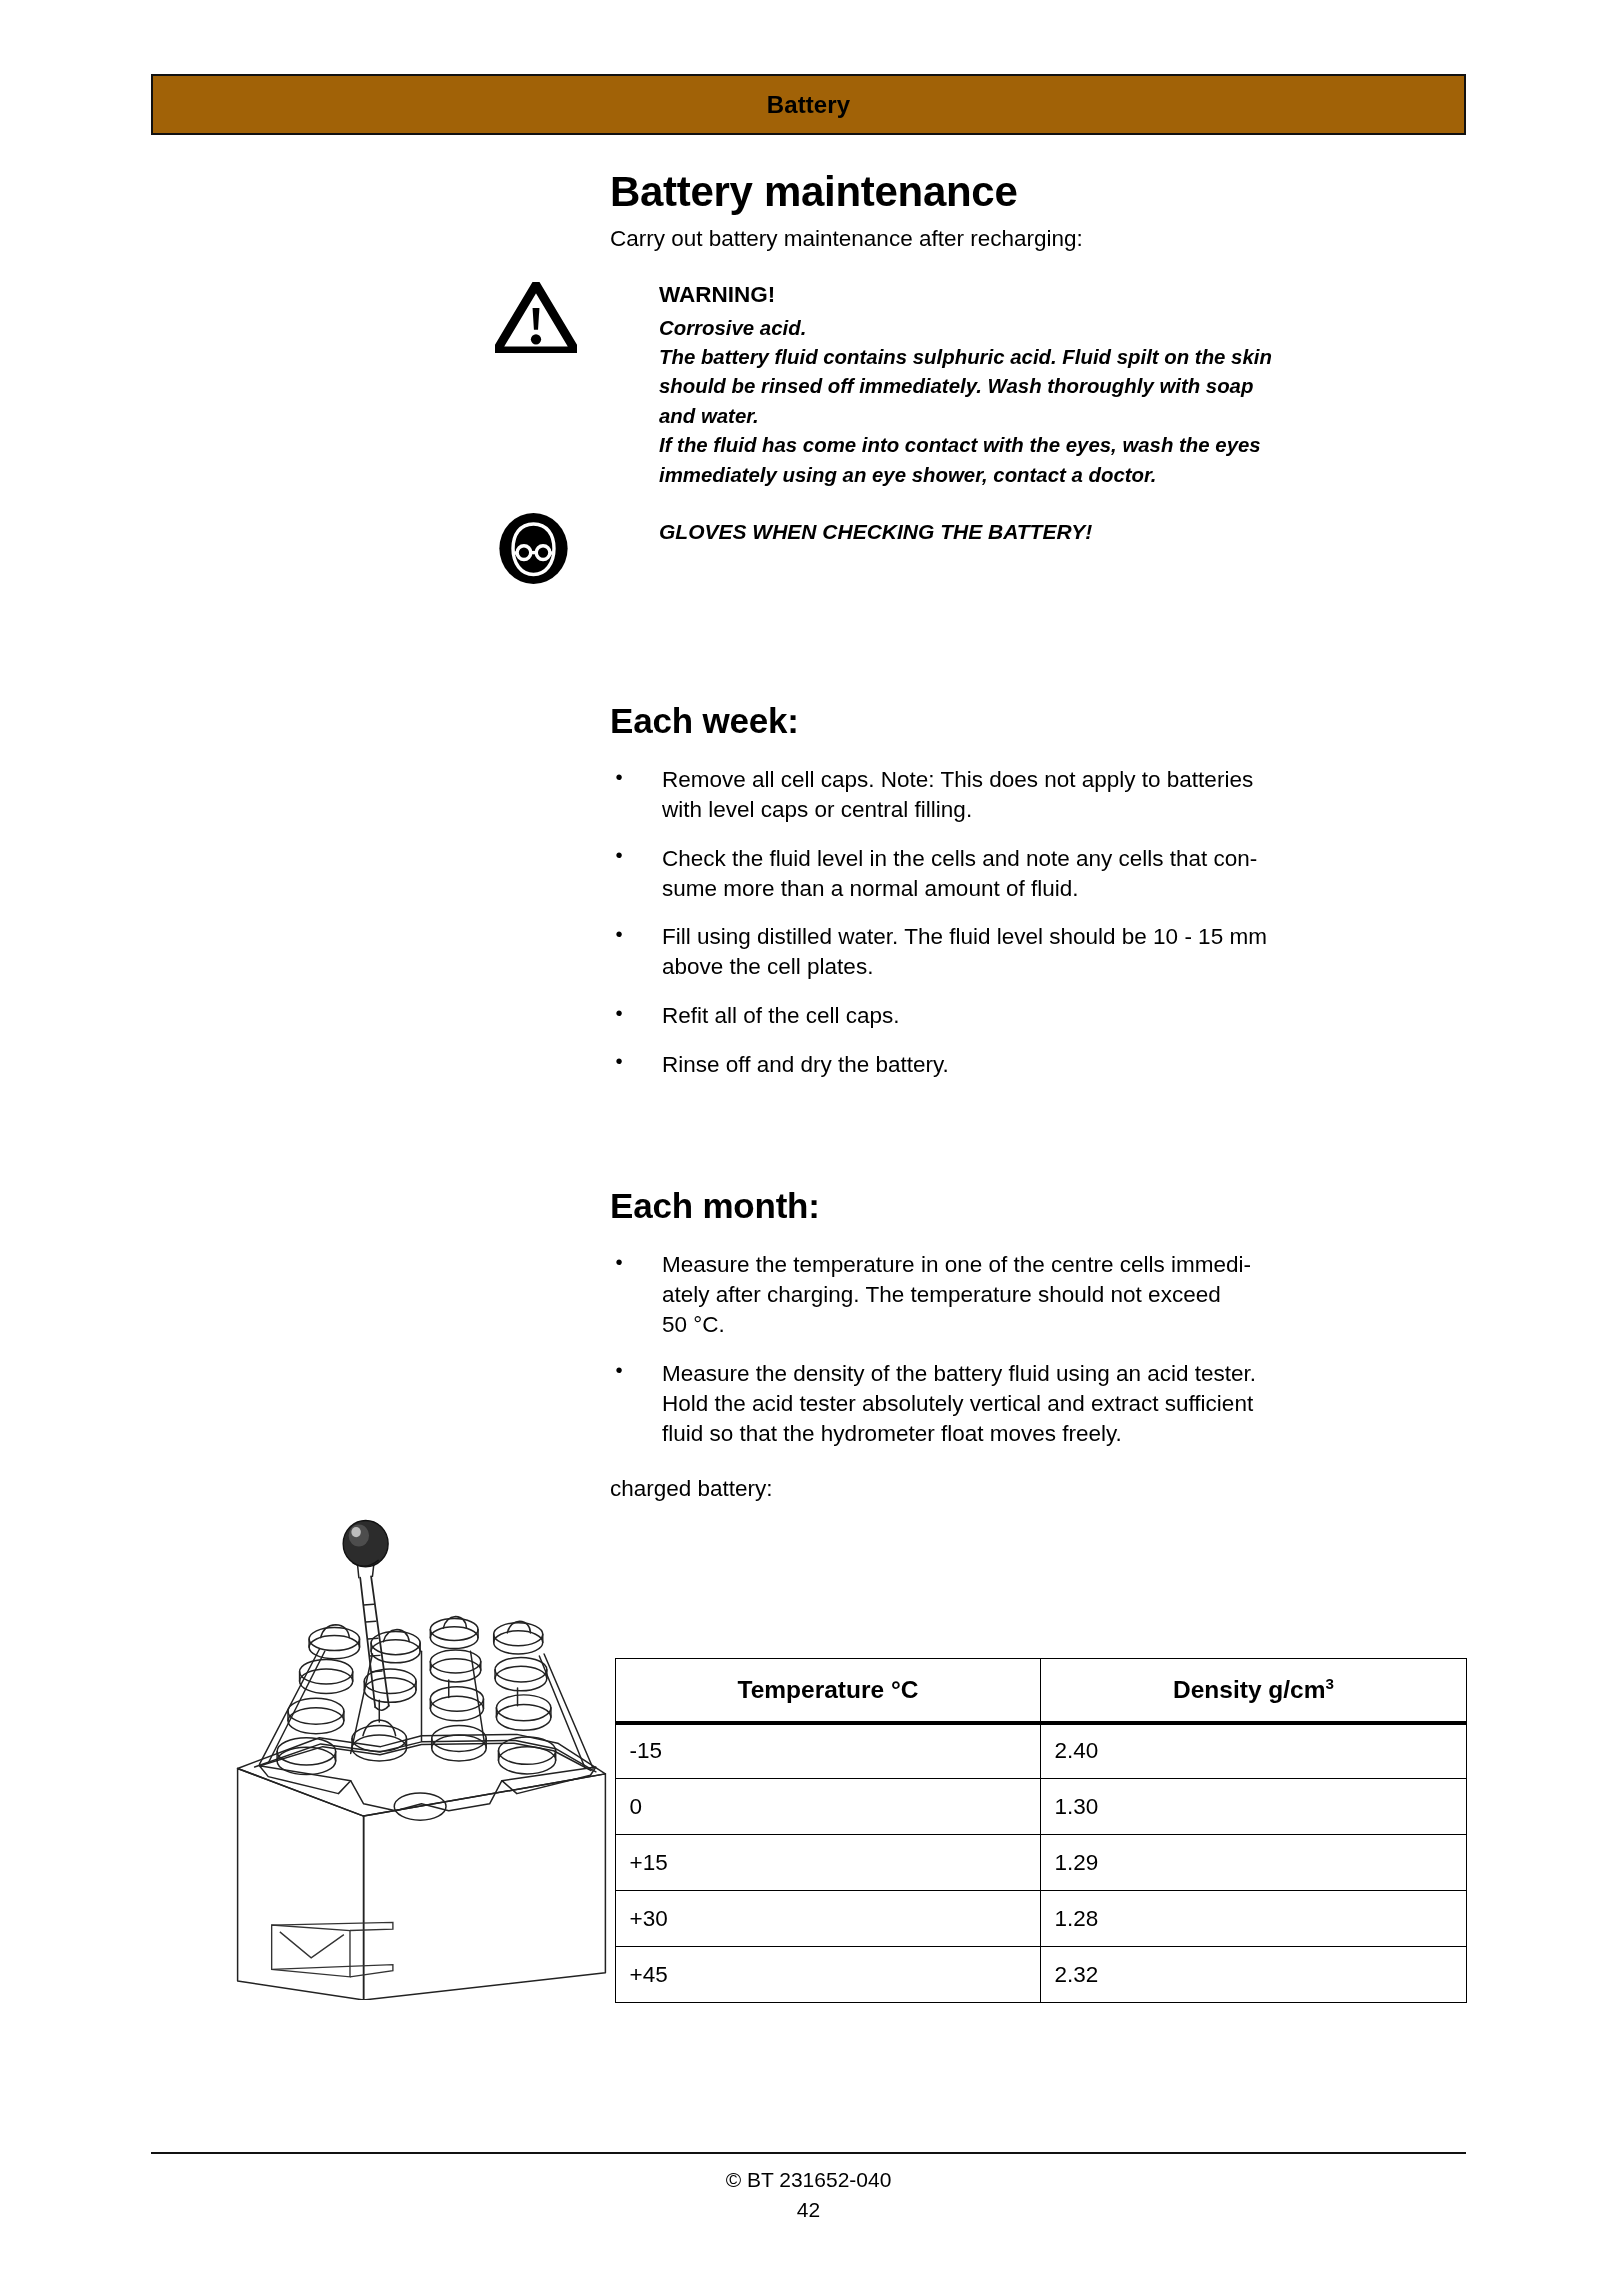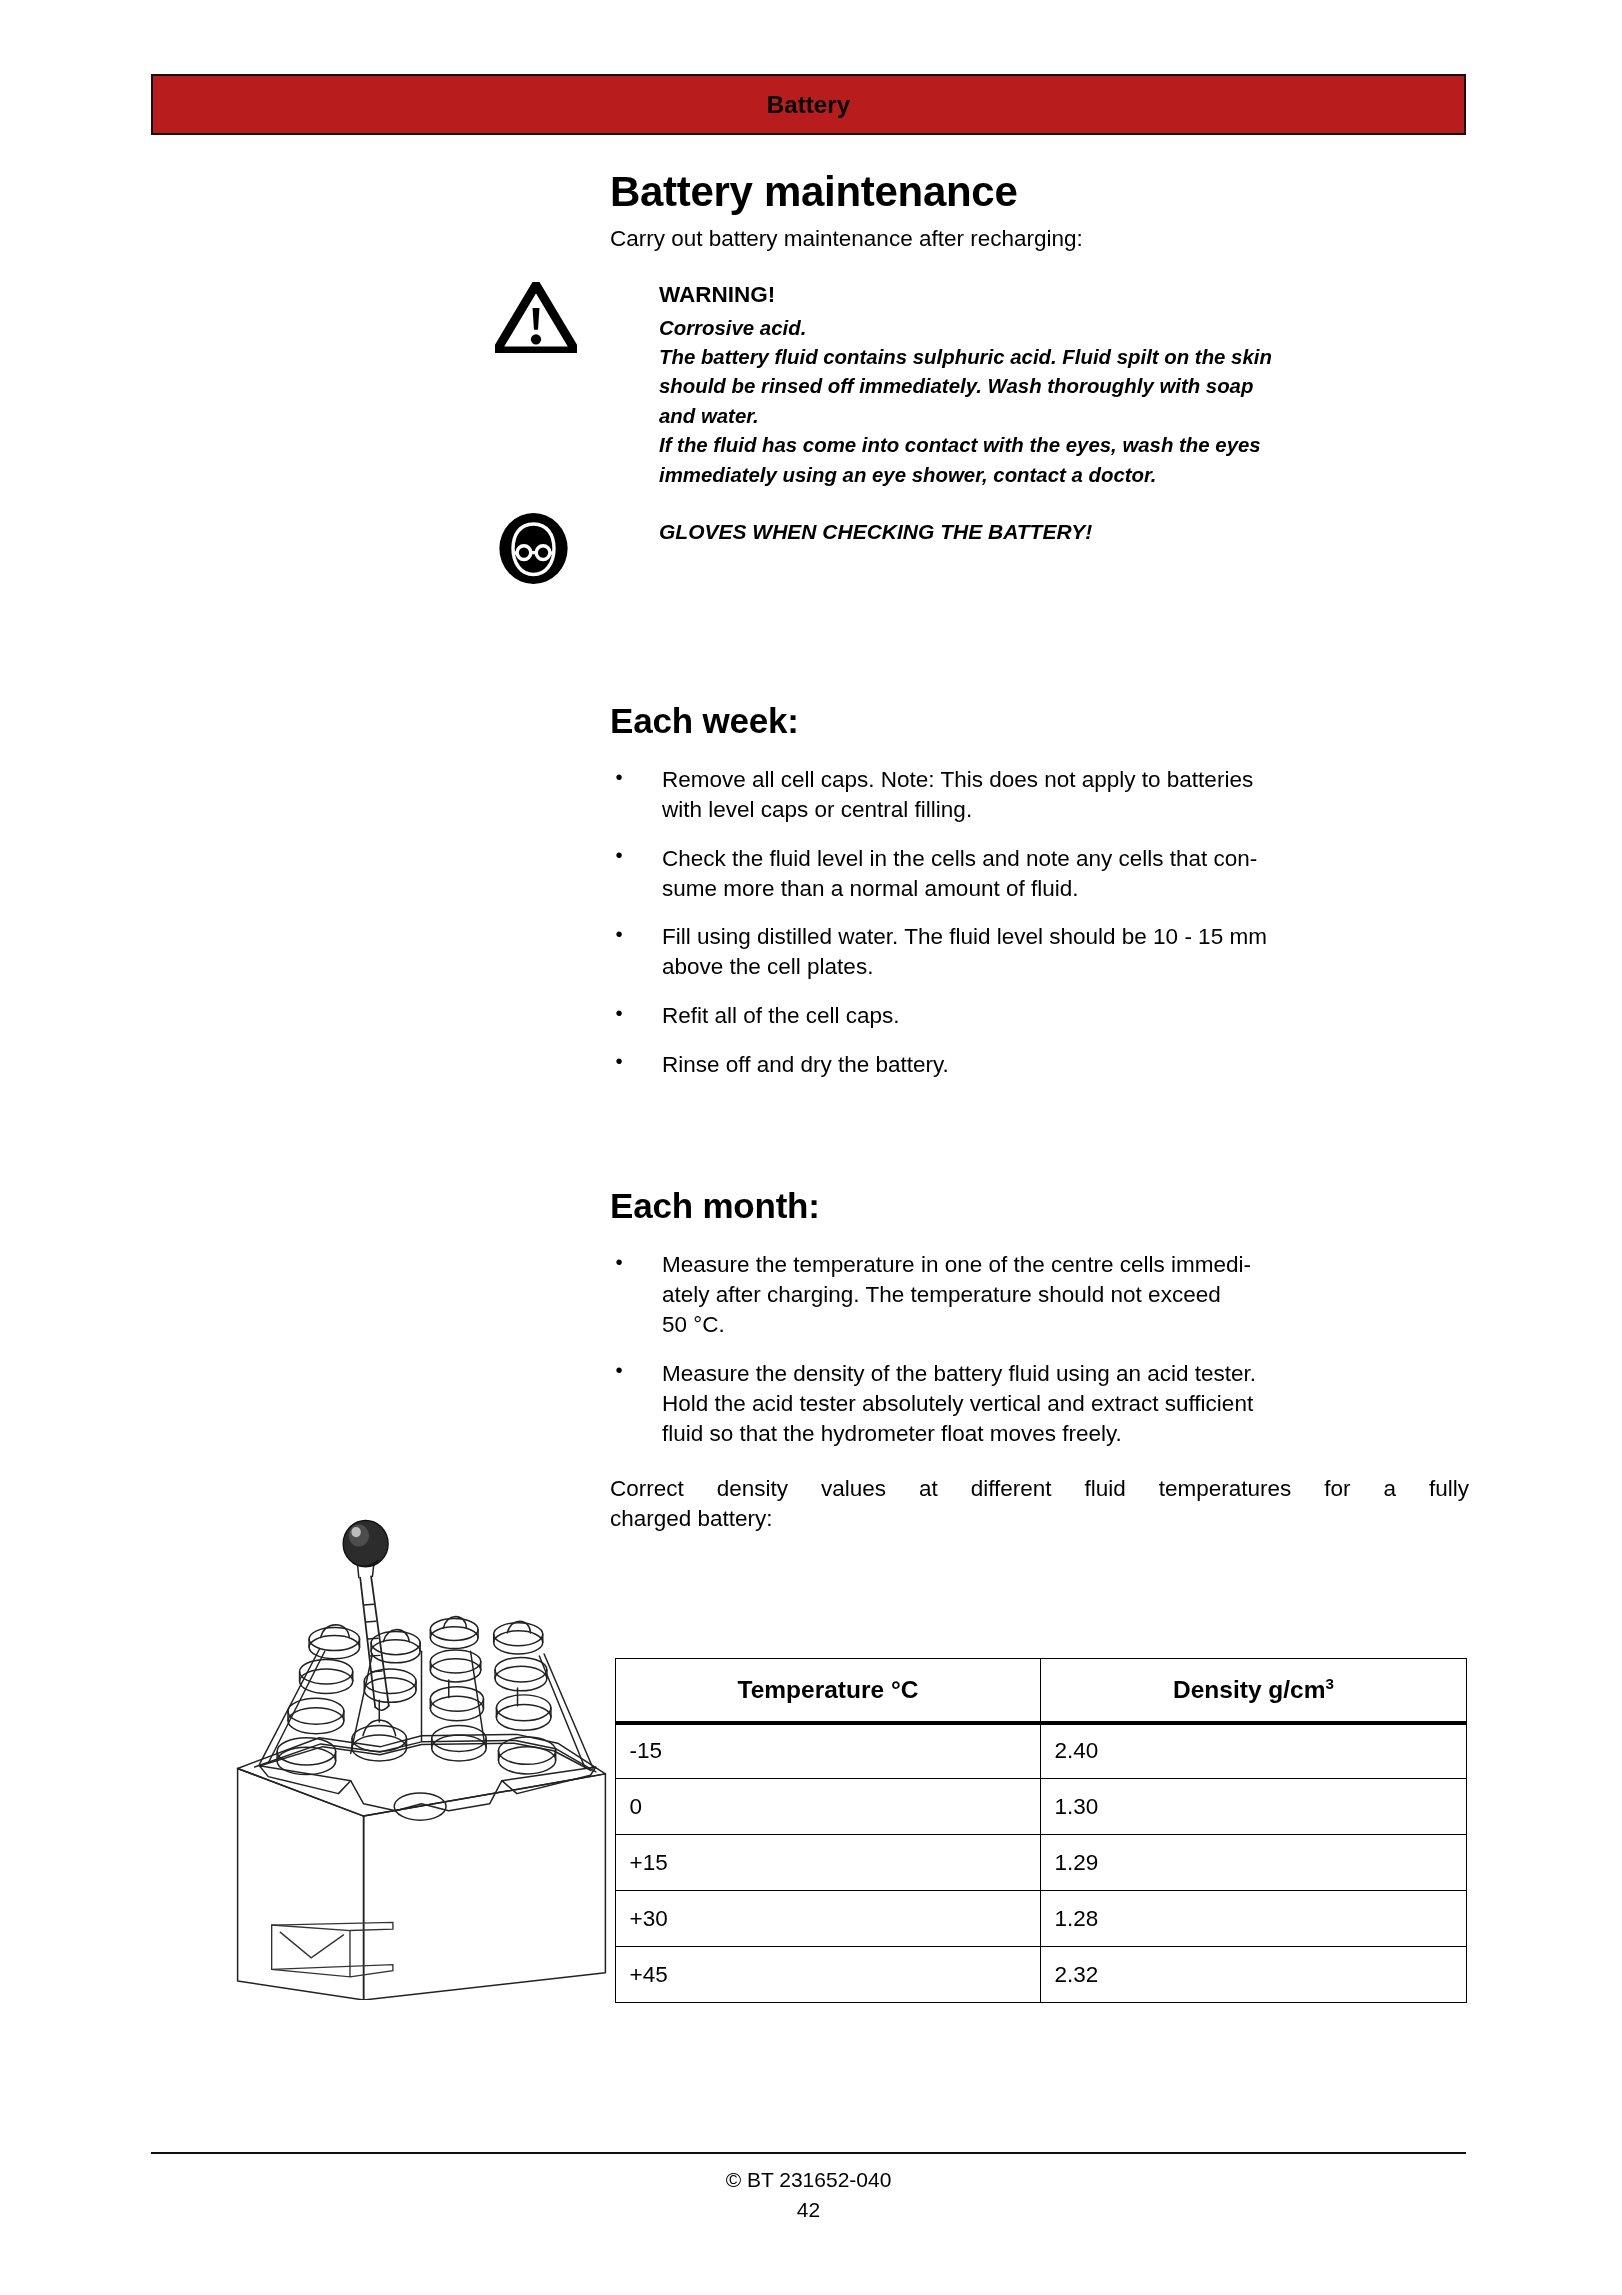--- a/index.html
+++ b/index.html
@@ -17,21 +17,21 @@
   }
 
   
   .page-header {
     position: absolute;
     left: 151px;
     top: 74px;
     width: 1315px;
     height: 61px;
     border: 2px solid #111111;
-    background: #b91c1c;
+    background: #a16207;
     display: flex;
     align-items: center;
     justify-content: center;
     box-sizing: border-box;
   }
   .page-header-title {
     font-size: 24px;
     font-weight: bold;
     letter-spacing: 0.1px;
   }
@@ -297,21 +297,20 @@
       <span class="bl">ately after charging. The temperature should not exceed</span>
       <span class="bl">50 °C.</span>
     </li>
     <li>
       <span class="bl">Measure the density of the battery fluid using an acid tester.</span>
       <span class="bl">Hold the acid tester absolutely vertical and extract sufficient</span>
       <span class="bl">fluid so that the hydrometer float moves freely.</span>
     </li>
   </ul>
   <p class="para-justify">
-    <span class="ln j">Correct density values at different fluid temperatures for a fully</span>
     <span class="ln">charged battery:</span>
   </p>
 </div>
 
 <table class="density-table">
   <colgroup>
     <col class="col-temp">
     <col class="col-dens">
   </colgroup>
   <thead>

